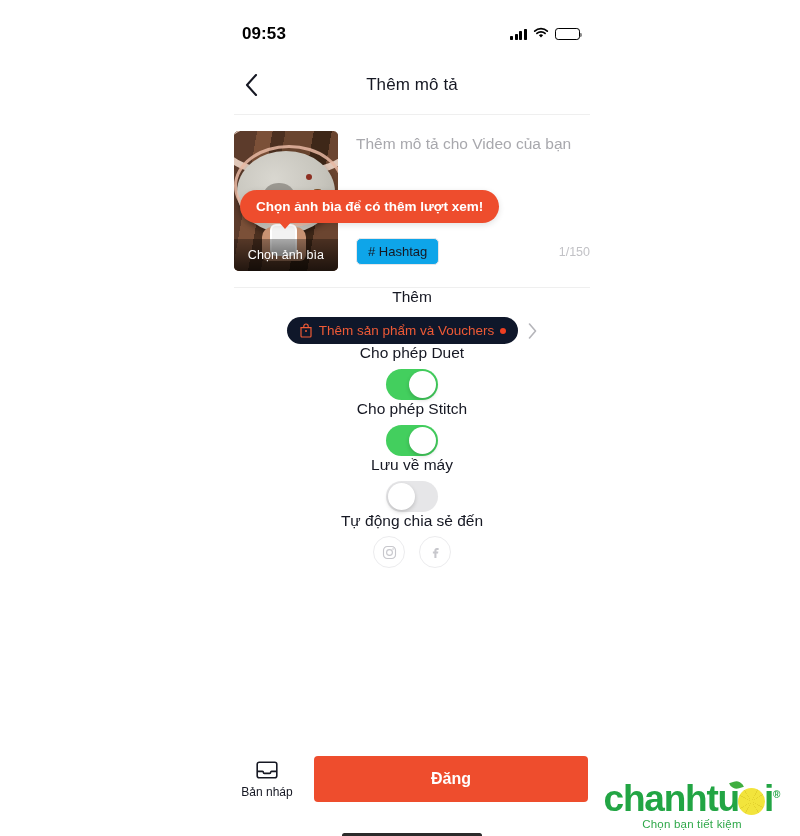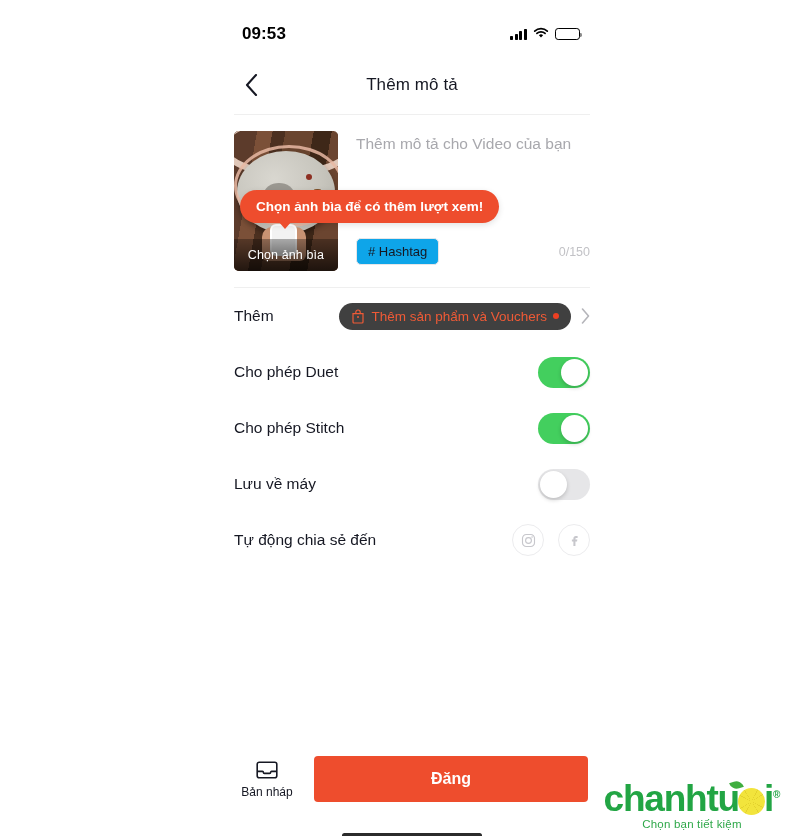--- a/index.html
+++ b/index.html
@@ -275,35 +275,36 @@
 
   
   .rows {
     padding: 0 18px;
   }
   .row {
     display: flex;
     align-items: center;
     justify-content: space-between;
     height: 56px;
+    flex-direction: column;
   }
   .row-label {
     font-size: 15.5px;
     color: #161823;
   }
   .row-right {
     display: flex;
     align-items: center;
   }
 
   .voucher-pill {
     display: flex;
     align-items: center;
     gap: 6px;
-    background: #404040;
+    background: #0f172a;
     border-radius: 16px;
     padding: 6px 12px;
     cursor: pointer;
   }
   .voucher-pill .vp-text {
     font-size: 13.5px;
     color: #ef5a36;
     white-space: nowrap;
   }
   .vp-dot {
@@ -539,21 +540,21 @@
         <div class="thumb-hand"></div>
         <div class="thumb-phone"></div>
       </div>
       <div class="thumb-cover-label">Chọn ảnh bìa</div>
     </div>
 
     <div class="compose-right">
       <div class="desc-placeholder">Thêm mô tả cho Video của bạn</div>
       <div class="compose-toolbar">
         <div class="hashtag-btn"># Hashtag</div>
-        <div class="char-count">0/150</div>
+        <div class="char-count">1/150</div>
       </div>
     </div>
   </div>
 
   <div class="tooltip">Chọn ảnh bìa để có thêm lượt xem!</div>
 
   <div class="divider" style="margin-top:16px"></div>
 
   <div class="rows">
 

